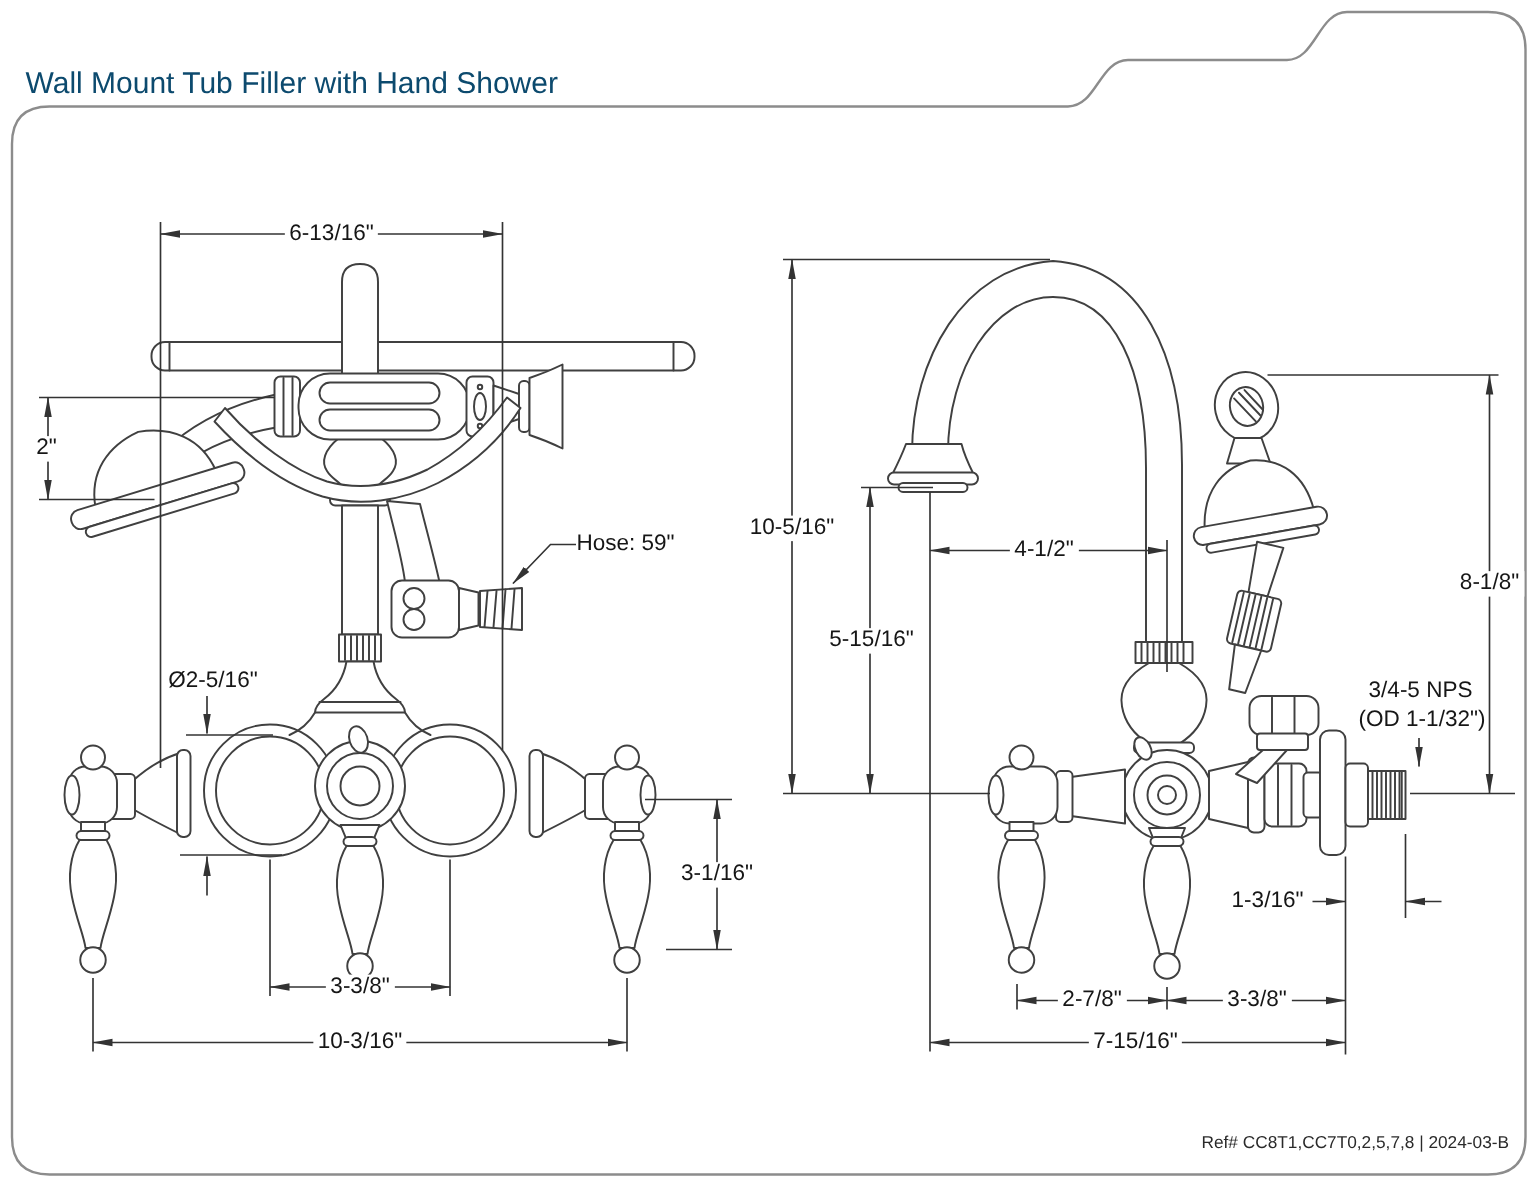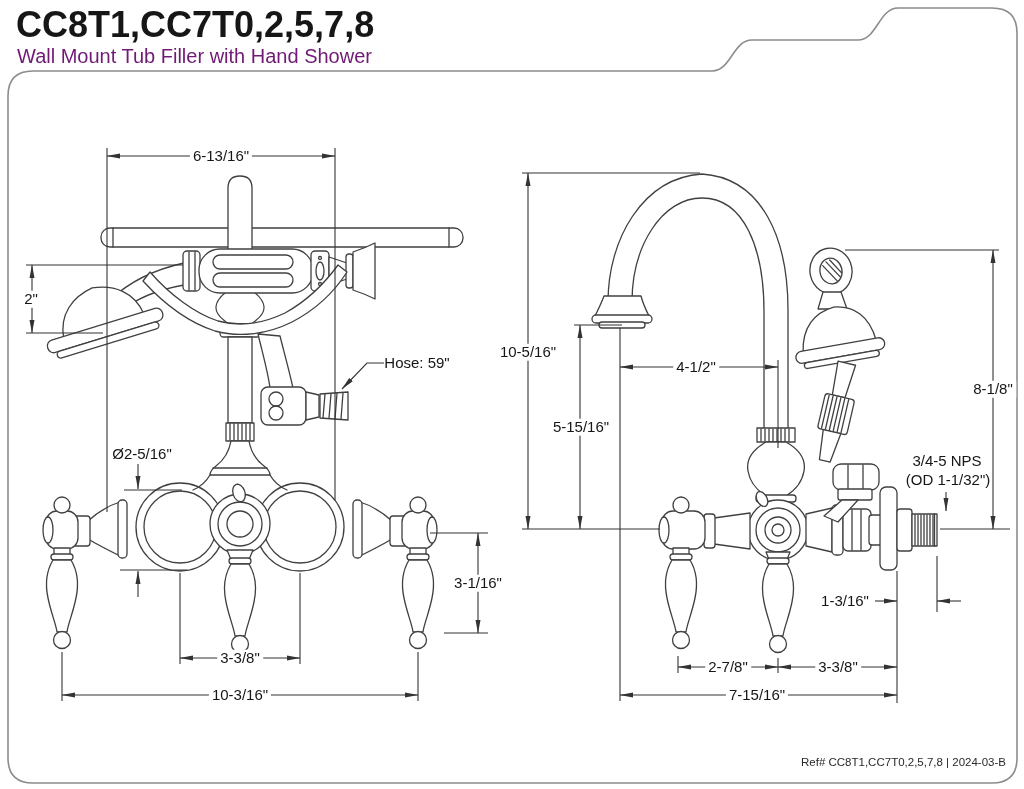--- a/index.html
+++ b/index.html
@@ -1,20 +1,20 @@
 <!DOCTYPE html>
 <html><head>
 <meta charset="utf-8">
 <style>
   html,body{margin:0;padding:0;background:#ffffff;}
   #sheet{position:relative;width:1024px;height:789px;background:#fff;overflow:hidden;
          font-family:"Liberation Sans", sans-serif;color:#111;}
   #art{position:absolute;left:0;top:0;}
   .title{position:absolute;left:16px;top:4px;font-size:36px;font-weight:bold;letter-spacing:0px;color:#161616;white-space:nowrap;}
-  .subtitle{position:absolute;left:17px;top:45px;font-size:20px;color:#701a75;white-space:nowrap;}
+  .subtitle{position:absolute;left:17px;top:45px;font-size:20px;color:#0c4a6e;white-space:nowrap;}
   .dim{position:absolute;transform:translate(-50%,-50%);font-size:15px;color:#161616;
        background:#fff;padding:0 3px;white-space:nowrap;line-height:1.1;}
   .nobg{background:transparent;}
   .ref{position:absolute;right:18px;top:756px;font-size:11.5px;color:#2a2a2a;white-space:nowrap;}
 </style>
 </head>
 <body>
 
 <div id="sheet">
 
@@ -254,21 +254,20 @@
       <line x1="875" y1="601" x2="897" y2="601" marker-end="url(#ar)"></line>
       <line x1="961" y1="601" x2="937" y2="601" marker-end="url(#ar)"></line>
       <line x1="678" y1="656" x2="678" y2="673"></line>
       <line x1="778" y1="658" x2="778" y2="673"></line>
       <line x1="678" y1="667" x2="778" y2="667" marker-start="url(#ar)" marker-end="url(#ar)"></line>
       <line x1="778" y1="667" x2="897" y2="667" marker-start="url(#ar)" marker-end="url(#ar)"></line>
       <line x1="620" y1="695" x2="897" y2="695" marker-start="url(#ar)" marker-end="url(#ar)"></line>
     </g>
   </svg>
 
-  <div class="title">CC8T1,CC7T0,2,5,7,8</div>
   <div class="subtitle">Wall Mount Tub Filler with Hand Shower</div>
 
   <div class="dim" style="left:221px;top:156px;">6-13/16"</div>
   <div class="dim" style="left:31px;top:299px;">2"</div>
   <div class="dim nobg" style="left:417px;top:363px;">Hose: 59"</div>
   <div class="dim nobg" style="left:142px;top:454px;">Ø2-5/16"</div>
   <div class="dim" style="left:478px;top:583px;">3-1/16"</div>
   <div class="dim" style="left:240px;top:658px;">3-3/8"</div>
   <div class="dim" style="left:240px;top:695px;">10-3/16"</div>
 

